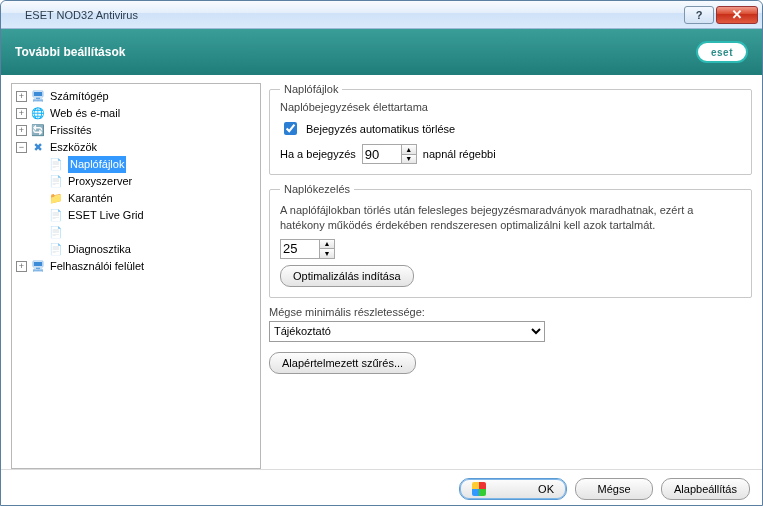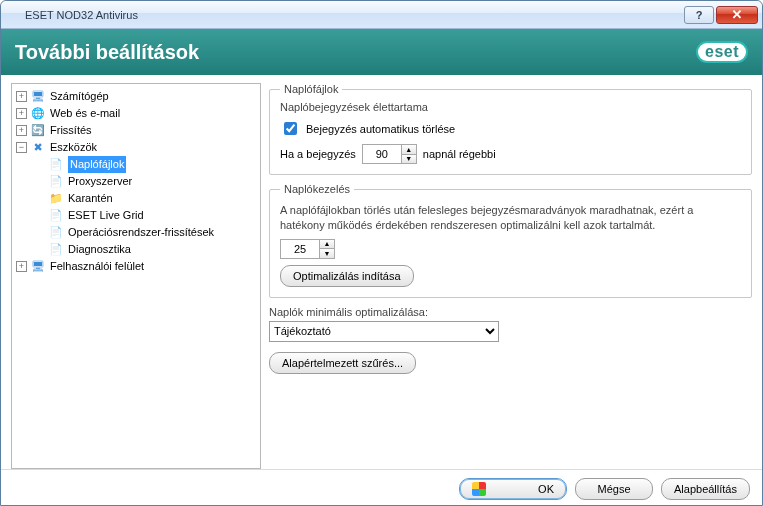--- a/index.html
+++ b/index.html
@@ -5,45 +5,45 @@
   * { box-sizing: border-box; font-family: "Segoe UI", Tahoma, sans-serif; font-size: 11px; }
   html, body { margin: 0; padding: 0; }
   body { background: #fff; width: 763px; height: 506px; overflow: hidden; border: 1px solid #5a7fa0; border-radius: 6px 6px 0 0; }
   
   .titlebar { height: 28px; background: linear-gradient(to bottom,#f8fbff 0%,#e3eefb 45%,#cfe2f7 46%,#dbeafc 100%); display:flex; align-items:center; padding:0 4px 0 24px; border-bottom:1px solid #9db9d6; border-radius:6px 6px 0 0;}
   .titlebar .title { color:#2b3b4c; flex:1; }
   .titlebar .winbtn { width:30px; height:18px; margin-left:2px; border:1px solid #7d95ad; border-radius:3px; display:flex; align-items:center; justify-content:center; background:linear-gradient(to bottom,#f3f8ff,#d3e3f5); color:#2c3e50; font-weight:bold; cursor:default;}
   .titlebar .winbtn.close { width:42px; background:linear-gradient(to bottom,#f09a8b,#d9492d 45%,#c8301a 46%,#e05a40); color:#fff; border-color:#933; font-size:13px;}
   
   .header { height:46px; background:linear-gradient(to bottom,#3a9d97 0%,#2d8e89 50%,#1f7c79 100%); color:#fff; display:flex; align-items:center; justify-content:space-between; padding:0 14px;}
-  .header h1 { margin:0; font-size:20px; font-weight:600; color:#fff;}
-  .eset-pill { width:52px; height:22px; border-radius:11px; background:#fff; border:2px solid #2dbab4; display:flex; align-items:center; justify-content:center; color:#2d8e89; font-weight:bold; font-size:16px; letter-spacing:0.5px;}
+  .header h1 { margin:0; font-size:12px; font-weight:600; color:#fff;}
+  .eset-pill { width:52px; height:22px; border-radius:11px; background:#fff; border:2px solid #2dbab4; display:flex; align-items:center; justify-content:center; color:#2d8e89; font-weight:bold; font-size:10px; letter-spacing:0.5px;}
   
   .content { display:flex; height:calc(506px - 28px - 46px - 38px); padding:8px 10px 0 10px; gap:8px;}
   .tree { width:250px; border:1px solid #b8b8b8; background:#fff; overflow:auto; padding:4px 0;}
   .tnode { display:flex; align-items:center; height:17px; line-height:17px; white-space:nowrap; cursor:default;}
   .twister { width:11px; height:11px; border:1px solid #8a8a8a; margin-right:3px; display:inline-flex; align-items:center; justify-content:center; font-size:9px; color:#6a6a6a; background:#fff;}
   .twister.empty { border:none; background:none;}
   .ticon { width:16px; height:16px; margin-right:4px; display:inline-flex; align-items:center; justify-content:center; font-size:11px;}
   .tnode.selected .tlabel { background:#3399ff; color:#fff; padding:0 2px;}
   .depth0 { padding-left:4px;} .depth1 { padding-left:22px;}
   
   .panel { flex:1; display:flex; flex-direction:column; gap:8px;}
   fieldset { border:1px solid #c8c8c8; border-radius:2px; padding:6px 10px 10px 10px; margin:0;}
   legend { padding:0 4px; color:#444;}
   .row { display:flex; align-items:center; gap:6px; margin-top:6px; flex-wrap:wrap;}
   .desc { color:#444; line-height:1.35; margin-top:2px;}
   input[type=checkbox]{ width:13px; height:13px; accent-color:#2a7fd4;}
   .spin { display:inline-flex; border:1px solid #a8a8a8; height:20px;}
-  .spin input { border:none; width:38px; text-align:center; outline:none; font-size:11px;}
+  .spin input { border:none; width:38px; text-align:left; outline:none; font-size:13px;}
   .spin .arrows { width:15px; display:flex; flex-direction:column; border-left:1px solid #a8a8a8;}
   .spin .arrows span { flex:1; display:flex; align-items:center; justify-content:center; font-size:7px; background:linear-gradient(#fdfdfd,#e6e6e6); cursor:default;}
   .spin .arrows span + span { border-top:1px solid #a8a8a8;}
   .stdbtn { height:22px; padding:0 12px; border:1px solid #9c9c9c; border-radius:10px; background:linear-gradient(to bottom,#fdfdfd,#e4e4e4); cursor:default; display:inline-flex; align-items:center;}
-  select.combo { height:21px; width:230px; border:1px solid #9c9c9c; background:#fff;}
+  select.combo { height:21px; width:276px; border:1px solid #9c9c9c; background:#fff;}
   
   .footer { height:38px; display:flex; align-items:center; justify-content:flex-end; gap:8px; padding:0 12px; border-top:1px solid #dcdcdc;}
   .footer .stdbtn { min-width:78px; justify-content:center;gap:48px;}
   .footer .stdbtn.default { border-color:#5a9bd5; box-shadow:0 0 0 1px #7fb6e8 inset;}
   .shield { width:14px; height:14px; display:inline-block; margin-right:4px; background:conic-gradient(#e33 0 25%,#3c3 0 50%,#39f 0 75%,#fc3 0); border-radius:2px;}
 </style>
 </head>
 <body>
 
 <div class="titlebar">
@@ -95,21 +95,20 @@
         <span class="tlabel">Karantén</span>
       </div>
       <div class="tnode depth1">
         <span class="twister empty"></span>
         <span class="ticon" style="color: rgb(136, 136, 136);">📄</span>
         <span class="tlabel">ESET Live Grid</span>
       </div>
       <div class="tnode depth1">
         <span class="twister empty"></span>
         <span class="ticon" style="color: rgb(136, 136, 136);">📄</span>
-        <span class="tlabel">Operációsrendszer-frissítések</span>
       </div>
       <div class="tnode depth1">
         <span class="twister empty"></span>
         <span class="ticon" style="color: rgb(136, 136, 136);">📄</span>
         <span class="tlabel">Diagnosztika</span>
       </div>
       <div class="tnode depth0">
         <span class="twister">+</span>
         <span class="ticon" style="color: rgb(59, 139, 214);">🖥</span>
         <span class="tlabel">Felhasználói felület</span>
@@ -148,21 +147,21 @@
               <span>▼</span>
             </span>
         </span>
       </div>
       <div class="row">
         <button class="stdbtn">Optimalizálás indítása</button>
       </div>
     </fieldset>
 
     <div>
-      <div style="margin-bottom:3px;color:#444">Naplók minimális optimalizálása:</div>
+      <div style="margin-bottom:3px;color:#444">Mégse minimális részletessége:</div>
       <select class="combo">
         <option>Tájékoztató</option>
       </select>
       <div class="row" style="margin-top:10px">
         <button class="stdbtn">Alapértelmezett szűrés...</button>
       </div>
     </div>
   </div>
 </div>
 

